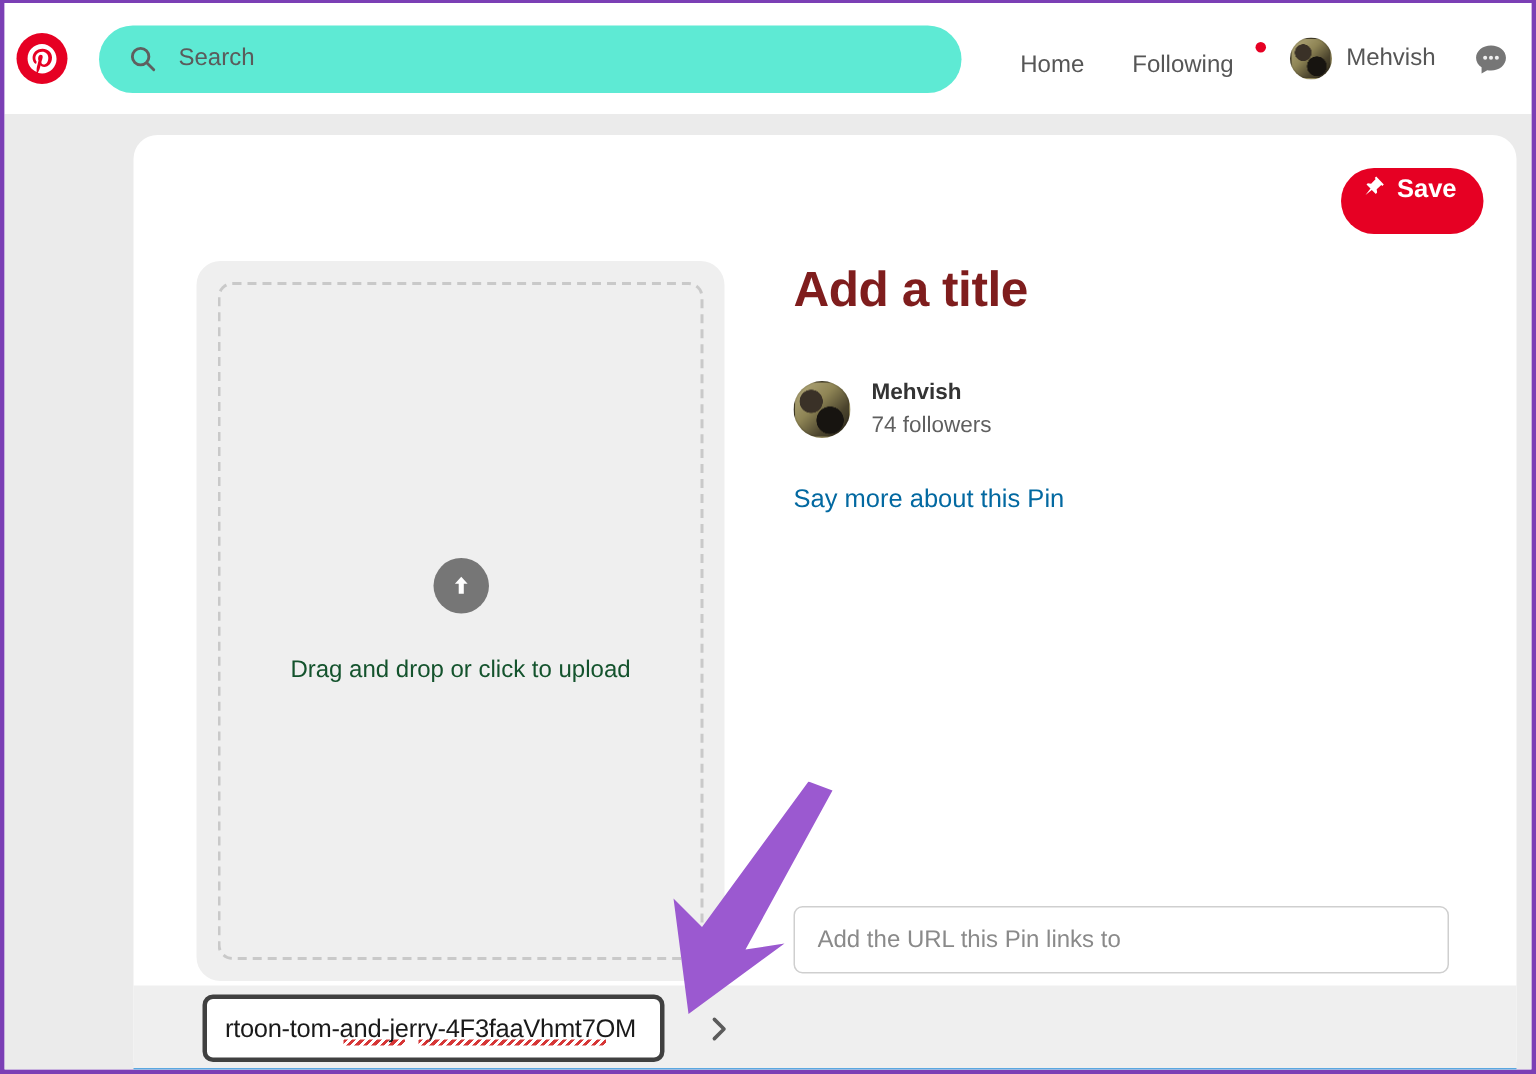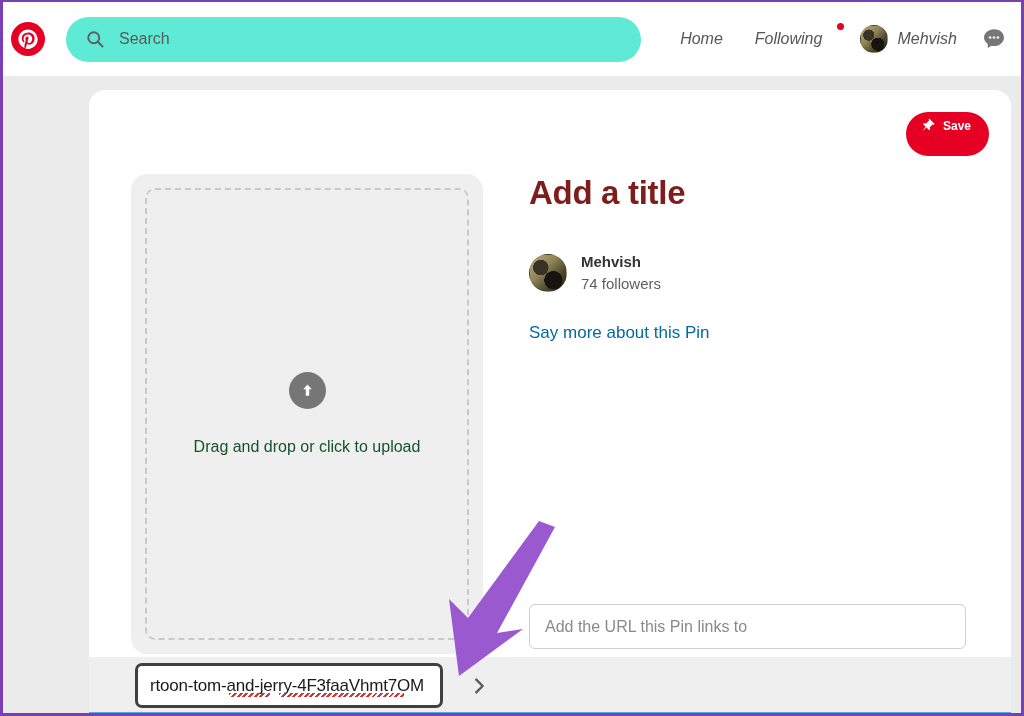--- a/index.html
+++ b/index.html
@@ -55,23 +55,22 @@
     font-family: "Liberation Sans", sans-serif;
     font-size: 16px; color: #333;
     width: 480px;
   }
   #search-input::placeholder { color: #5b5b5b; }
 
   #nav-right {
     margin-left: auto;
     margin-right: 14px;
     display: flex;
-    align-items: center;
+    align-items: flex-end;
     gap: 0px;
-    font-style: italic;
   }
   .nav-link {
     font-size: 16px;
     color: #565656;
     font-weight: 400;
     padding: 0 16px;
     cursor: pointer;
     white-space: nowrap;
   }
   #following-wrap { position: relative; padding-right: 12px; }
@@ -117,21 +116,21 @@
   #save-btn {
     position: absolute;
     right: 22px; top: 22px;
     height: 44px;
     padding: 0 18px 16px 14px;
     background: #e60023;
     border: none;
     border-radius: 22px;
     color: #ffffff;
     font-family: "Liberation Sans", sans-serif;
-    font-size: 12px;
+    font-size: 17px;
     font-weight: bold;
     display: flex; align-items: center; gap: 7px;
     cursor: pointer;
   }
   #save-btn svg { width: 16px; height: 16px; }
 
   
   #upload-zone {
     position: absolute;
     left: 42px; top: 84px;

